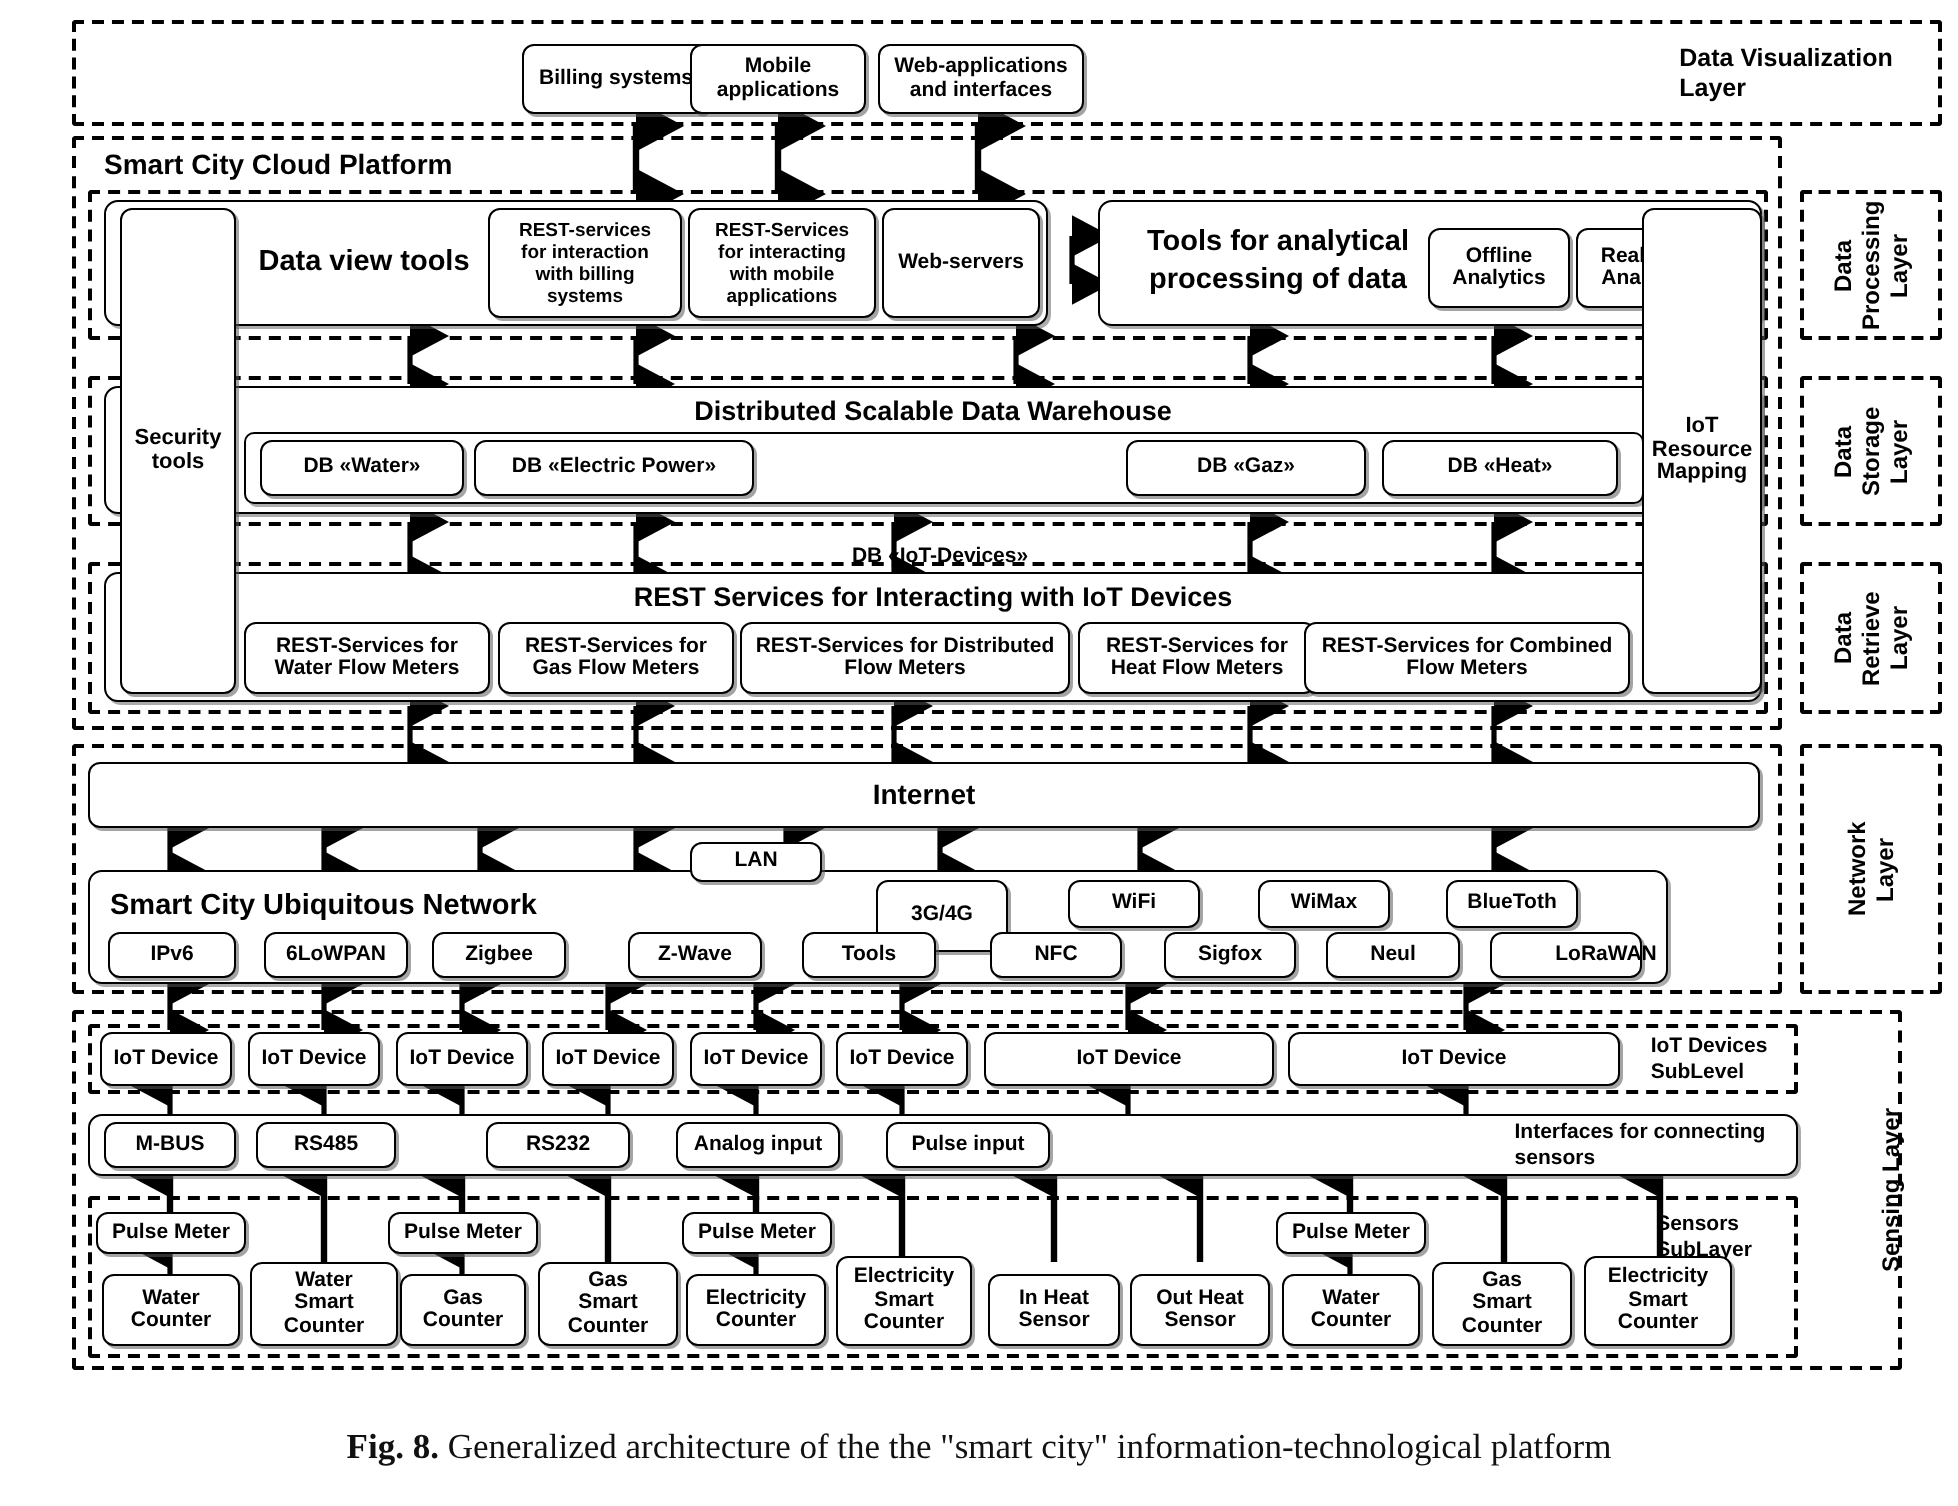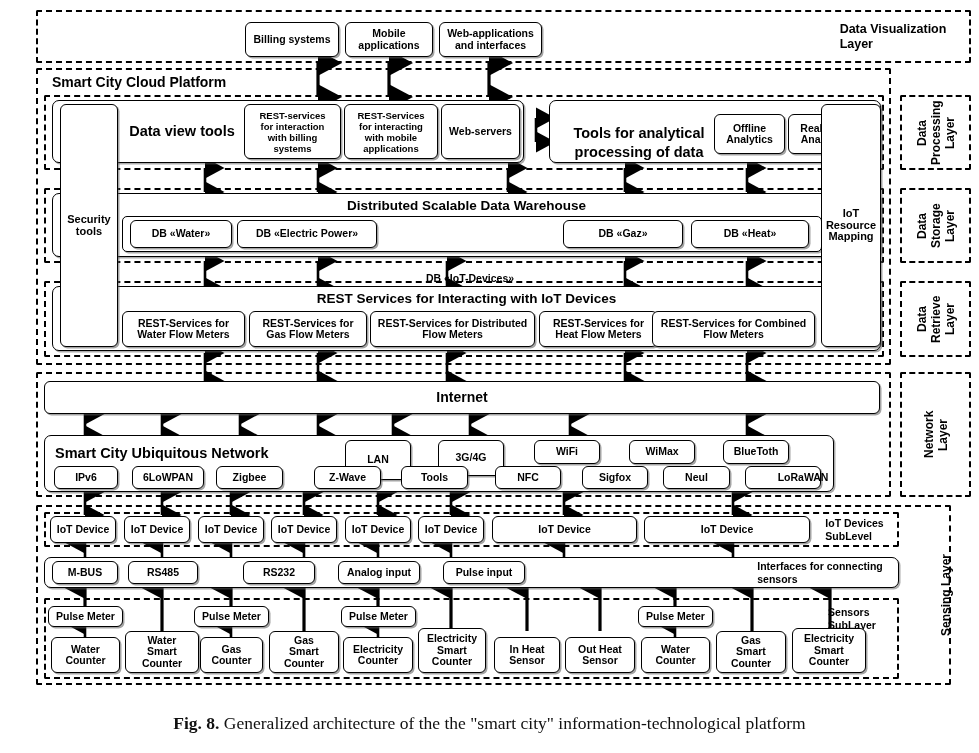--- a/index.html
+++ b/index.html
@@ -141,21 +141,21 @@
 
     <g stroke="#000" stroke-width="2.6" fill="none" marker-start="url(#ahU)" marker-end="url(#ahD)">
       <path d="M524,130 L548,130" marker-start="url(#ahU)" marker-end="url(#ahD)" transform="rotate(90 536 130)"></path>
     </g>
   </svg>
 
   <div class="abs dash" style="left:36px;top:10px;width:935px;height:53px;"></div>
   <div class="hlabel" style="left:820px;top:18px;width:146px;height:38px;white-space:pre-line;">Data Visualization
 Layer</div>
 
-  <div class="rbox" style="left:245px;top:22px;width:94px;height:35px;white-space:pre-line;">Billing systems</div>
+  <div class="rbox" style="left:261px;top:22px;width:94px;height:35px;white-space:pre-line;">Billing systems</div>
   <div class="rbox" style="left:345px;top:22px;width:88px;height:35px;white-space:pre-line;">Mobile
 applications</div>
   <div class="rbox" style="left:439px;top:22px;width:103px;height:35px;white-space:pre-line;">Web-applications
 and interfaces</div>
 
   <div class="abs dash" style="left:36px;top:68px;width:855px;height:297px;"></div>
   <div class="title" style="left:52px;top:74px;">Smart City Cloud Platform</div>
 
   <div class="abs dash" style="left:44px;top:95px;width:840px;height:75px;"></div>
   <div class="abs dash" style="left:900px;top:95px;width:71px;height:75px;"></div>
@@ -169,21 +169,21 @@
 for interaction
 with billing
 systems</div>
   <div class="rbox" style="left:344px;top:104px;width:94px;height:55px;white-space:pre-line;font-size:9.5px;line-height:11px;">REST-Services
 for interacting
 with mobile
 applications</div>
   <div class="rbox" style="left:441px;top:104px;width:79px;height:55px;white-space:pre-line;">Web-servers</div>
 
   <div class="container" style="left:549px;top:100px;width:332px;height:63px;"></div>
-  <div class="plain bigtxt" style="left:559px;top:124px;width:160px;height:38px;white-space:pre-line;line-height:19px;">Tools for analytical
+  <div class="plain bigtxt" style="left:559px;top:112px;width:160px;height:38px;white-space:pre-line;line-height:19px;">Tools for analytical
 processing of data</div>
   <div class="rbox" style="left:714px;top:114px;width:71px;height:40px;white-space:pre-line;">Offline
 Analytics</div>
   <div class="rbox" style="left:788px;top:114px;width:72px;height:40px;white-space:pre-line;">Real-time
 Analytics</div>
 
   <div class="abs dash" style="left:44px;top:188px;width:840px;height:75px;"></div>
   <div class="abs dash" style="left:900px;top:188px;width:71px;height:75px;"></div>
   <div class="layerlabel" style="left:900px;top:188px;width:71px;height:75px;white-space:pre-line;">Data
 Storage
@@ -228,21 +228,21 @@
   <div class="abs dash" style="left:36px;top:372px;width:855px;height:125px;"></div>
   <div class="abs dash" style="left:900px;top:372px;width:71px;height:125px;"></div>
   <div class="layerlabel" style="left:900px;top:372px;width:71px;height:125px;white-space:pre-line;">Network
 Layer</div>
 
   <div class="rbox" style="left:44px;top:381px;width:836px;height:33px;font-size:14px;">Internet</div>
 
   <div class="container" style="left:44px;top:435px;width:790px;height:57px;"></div>
   <div class="plain bigtxt" style="left:55px;top:440px;width:280px;height:25px;justify-content:flex-start;">Smart City Ubiquitous Network</div>
 
-  <div class="rbox" style="left:345px;top:440px;width:66px;height:40px;">LAN</div>
+  <div class="rbox" style="left:345px;top:421px;width:66px;height:20px;">LAN</div>
   <div class="rbox" style="left:438px;top:440px;width:66px;height:36px;">3G/4G</div>
   <div class="rbox" style="left:534px;top:440px;width:66px;height:24px;">WiFi</div>
   <div class="rbox" style="left:629px;top:440px;width:66px;height:24px;">WiMax</div>
   <div class="rbox" style="left:723px;top:440px;width:66px;height:24px;">BlueToth</div>
 
   <div class="rbox" style="left:54px;top:466px;width:64px;height:23px;">IPv6</div>
   <div class="rbox" style="left:132px;top:466px;width:72px;height:23px;">6LoWPAN</div>
   <div class="rbox" style="left:216px;top:466px;width:67px;height:23px;">Zigbee</div>
   <div class="rbox" style="left:314px;top:466px;width:67px;height:23px;">Z-Wave</div>
   <div class="rbox" style="left:401px;top:466px;width:67px;height:23px;">Tools</div>

